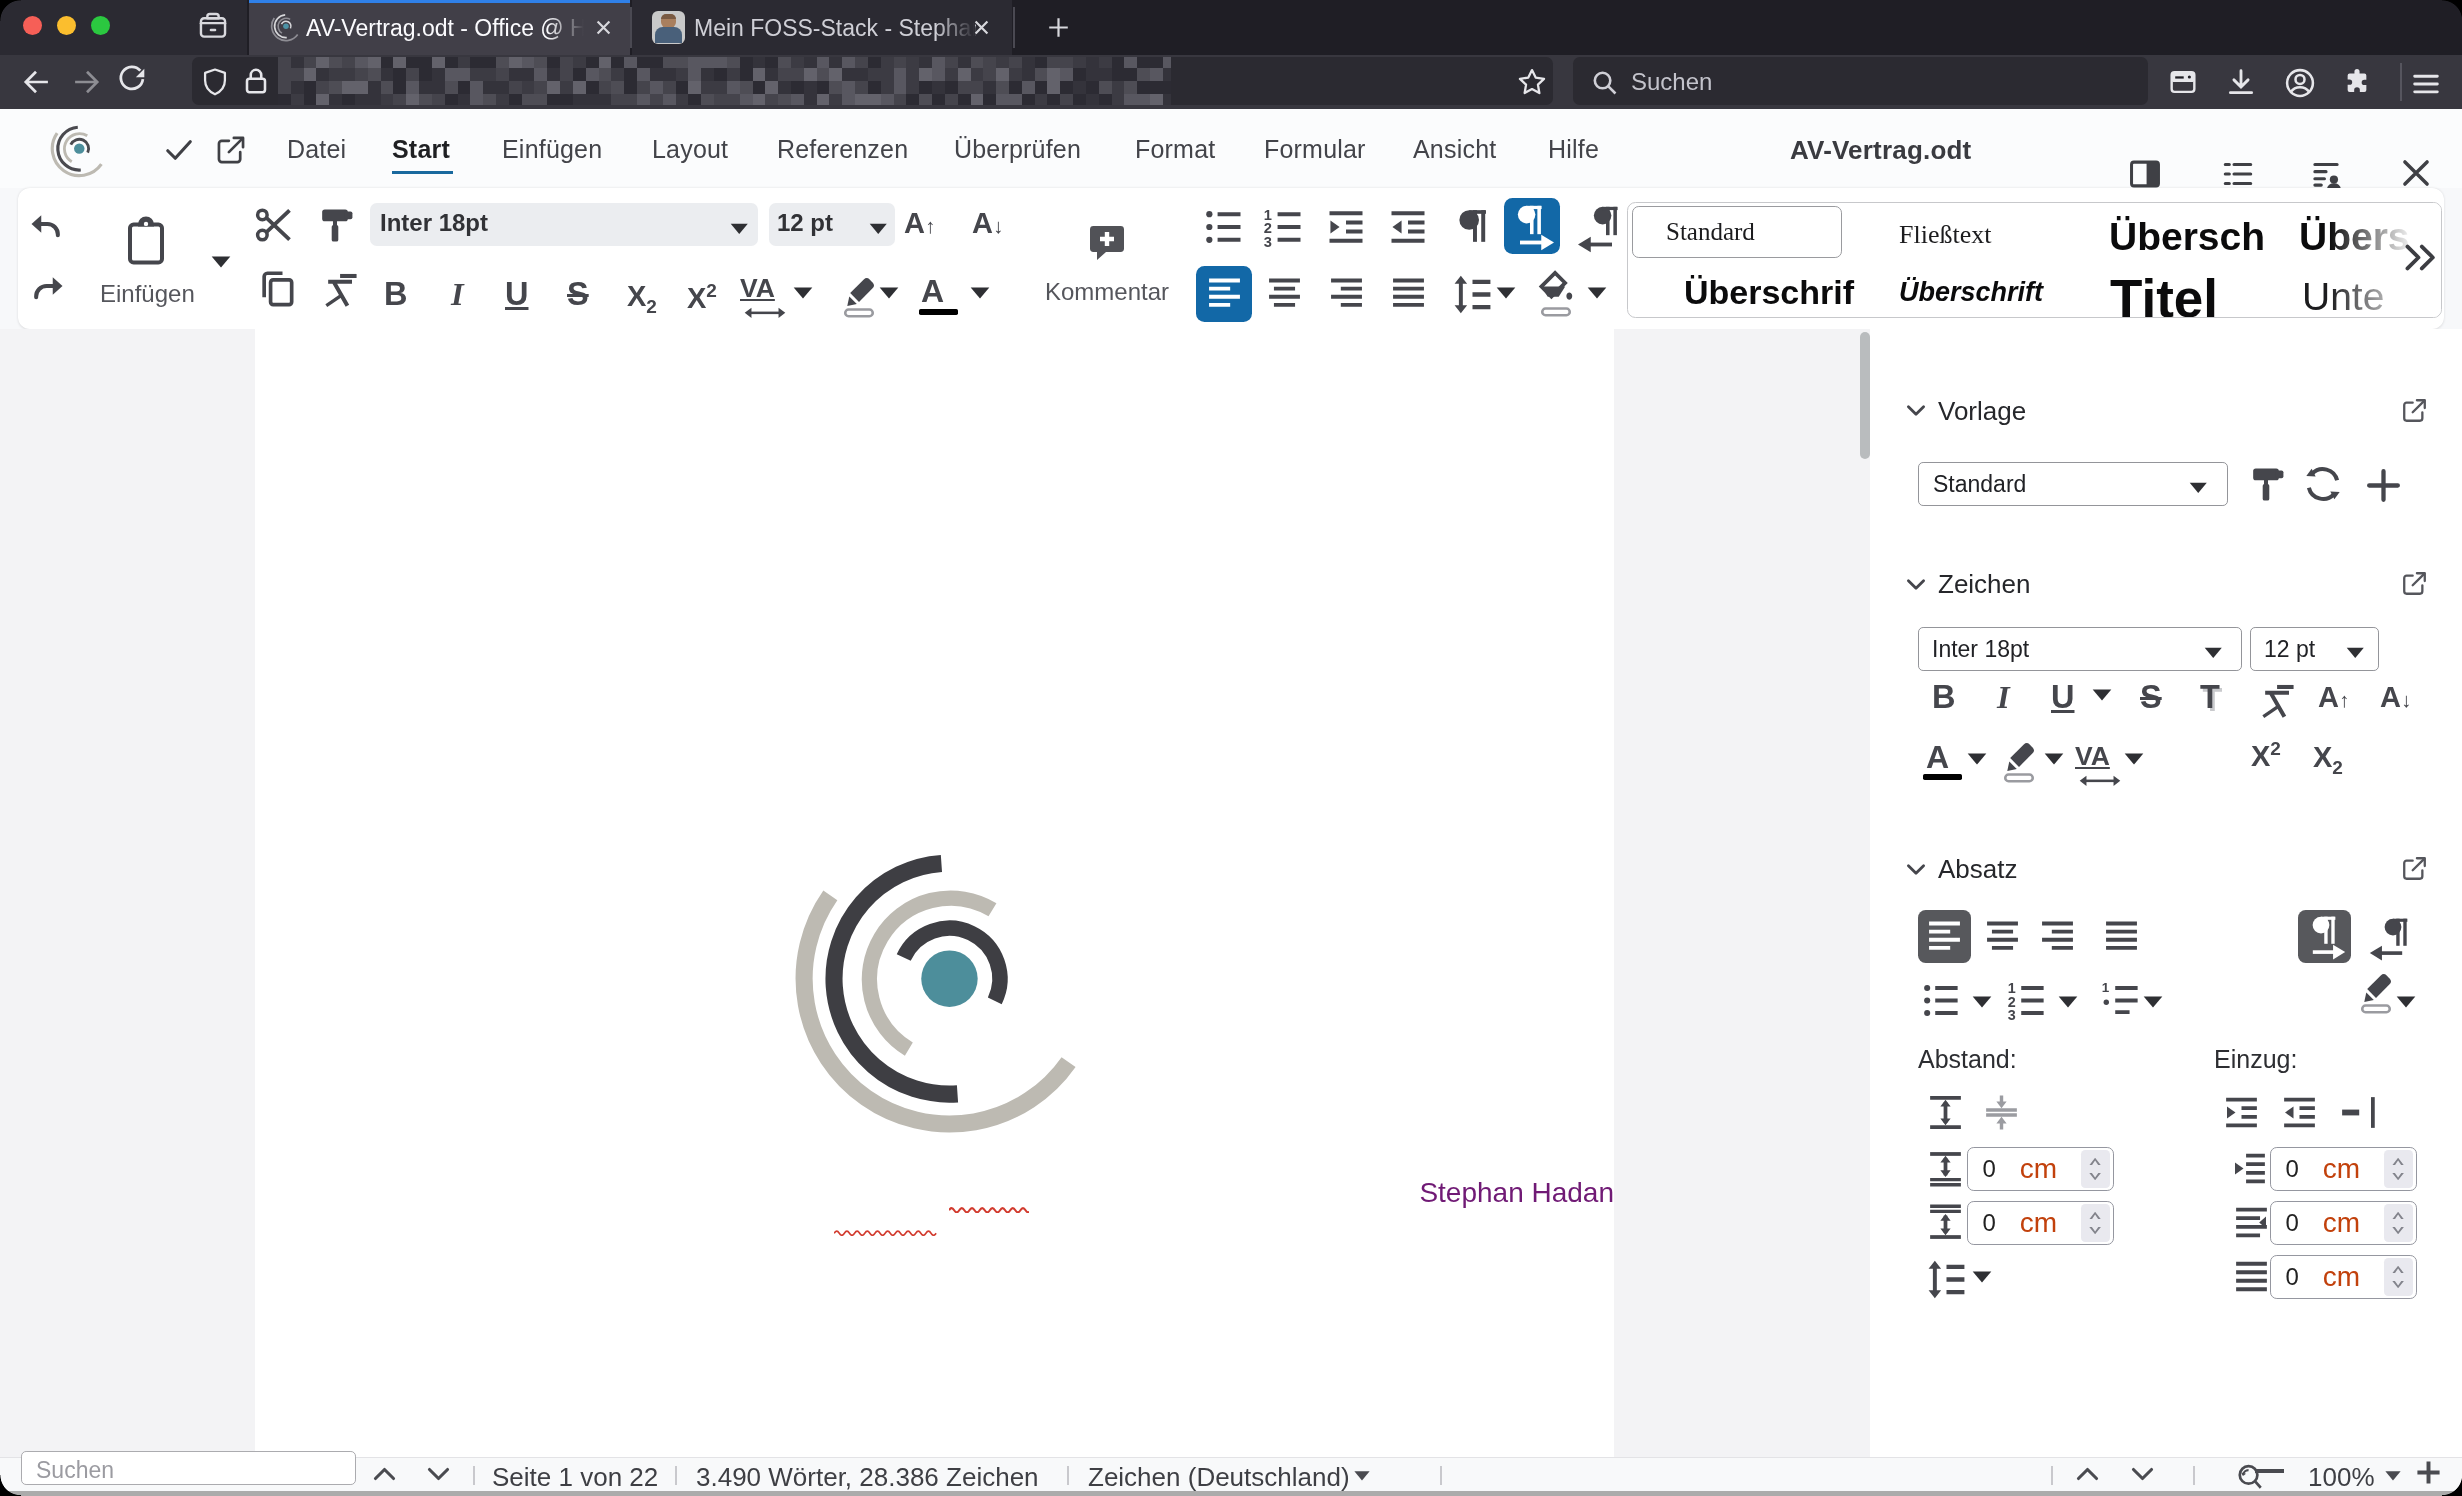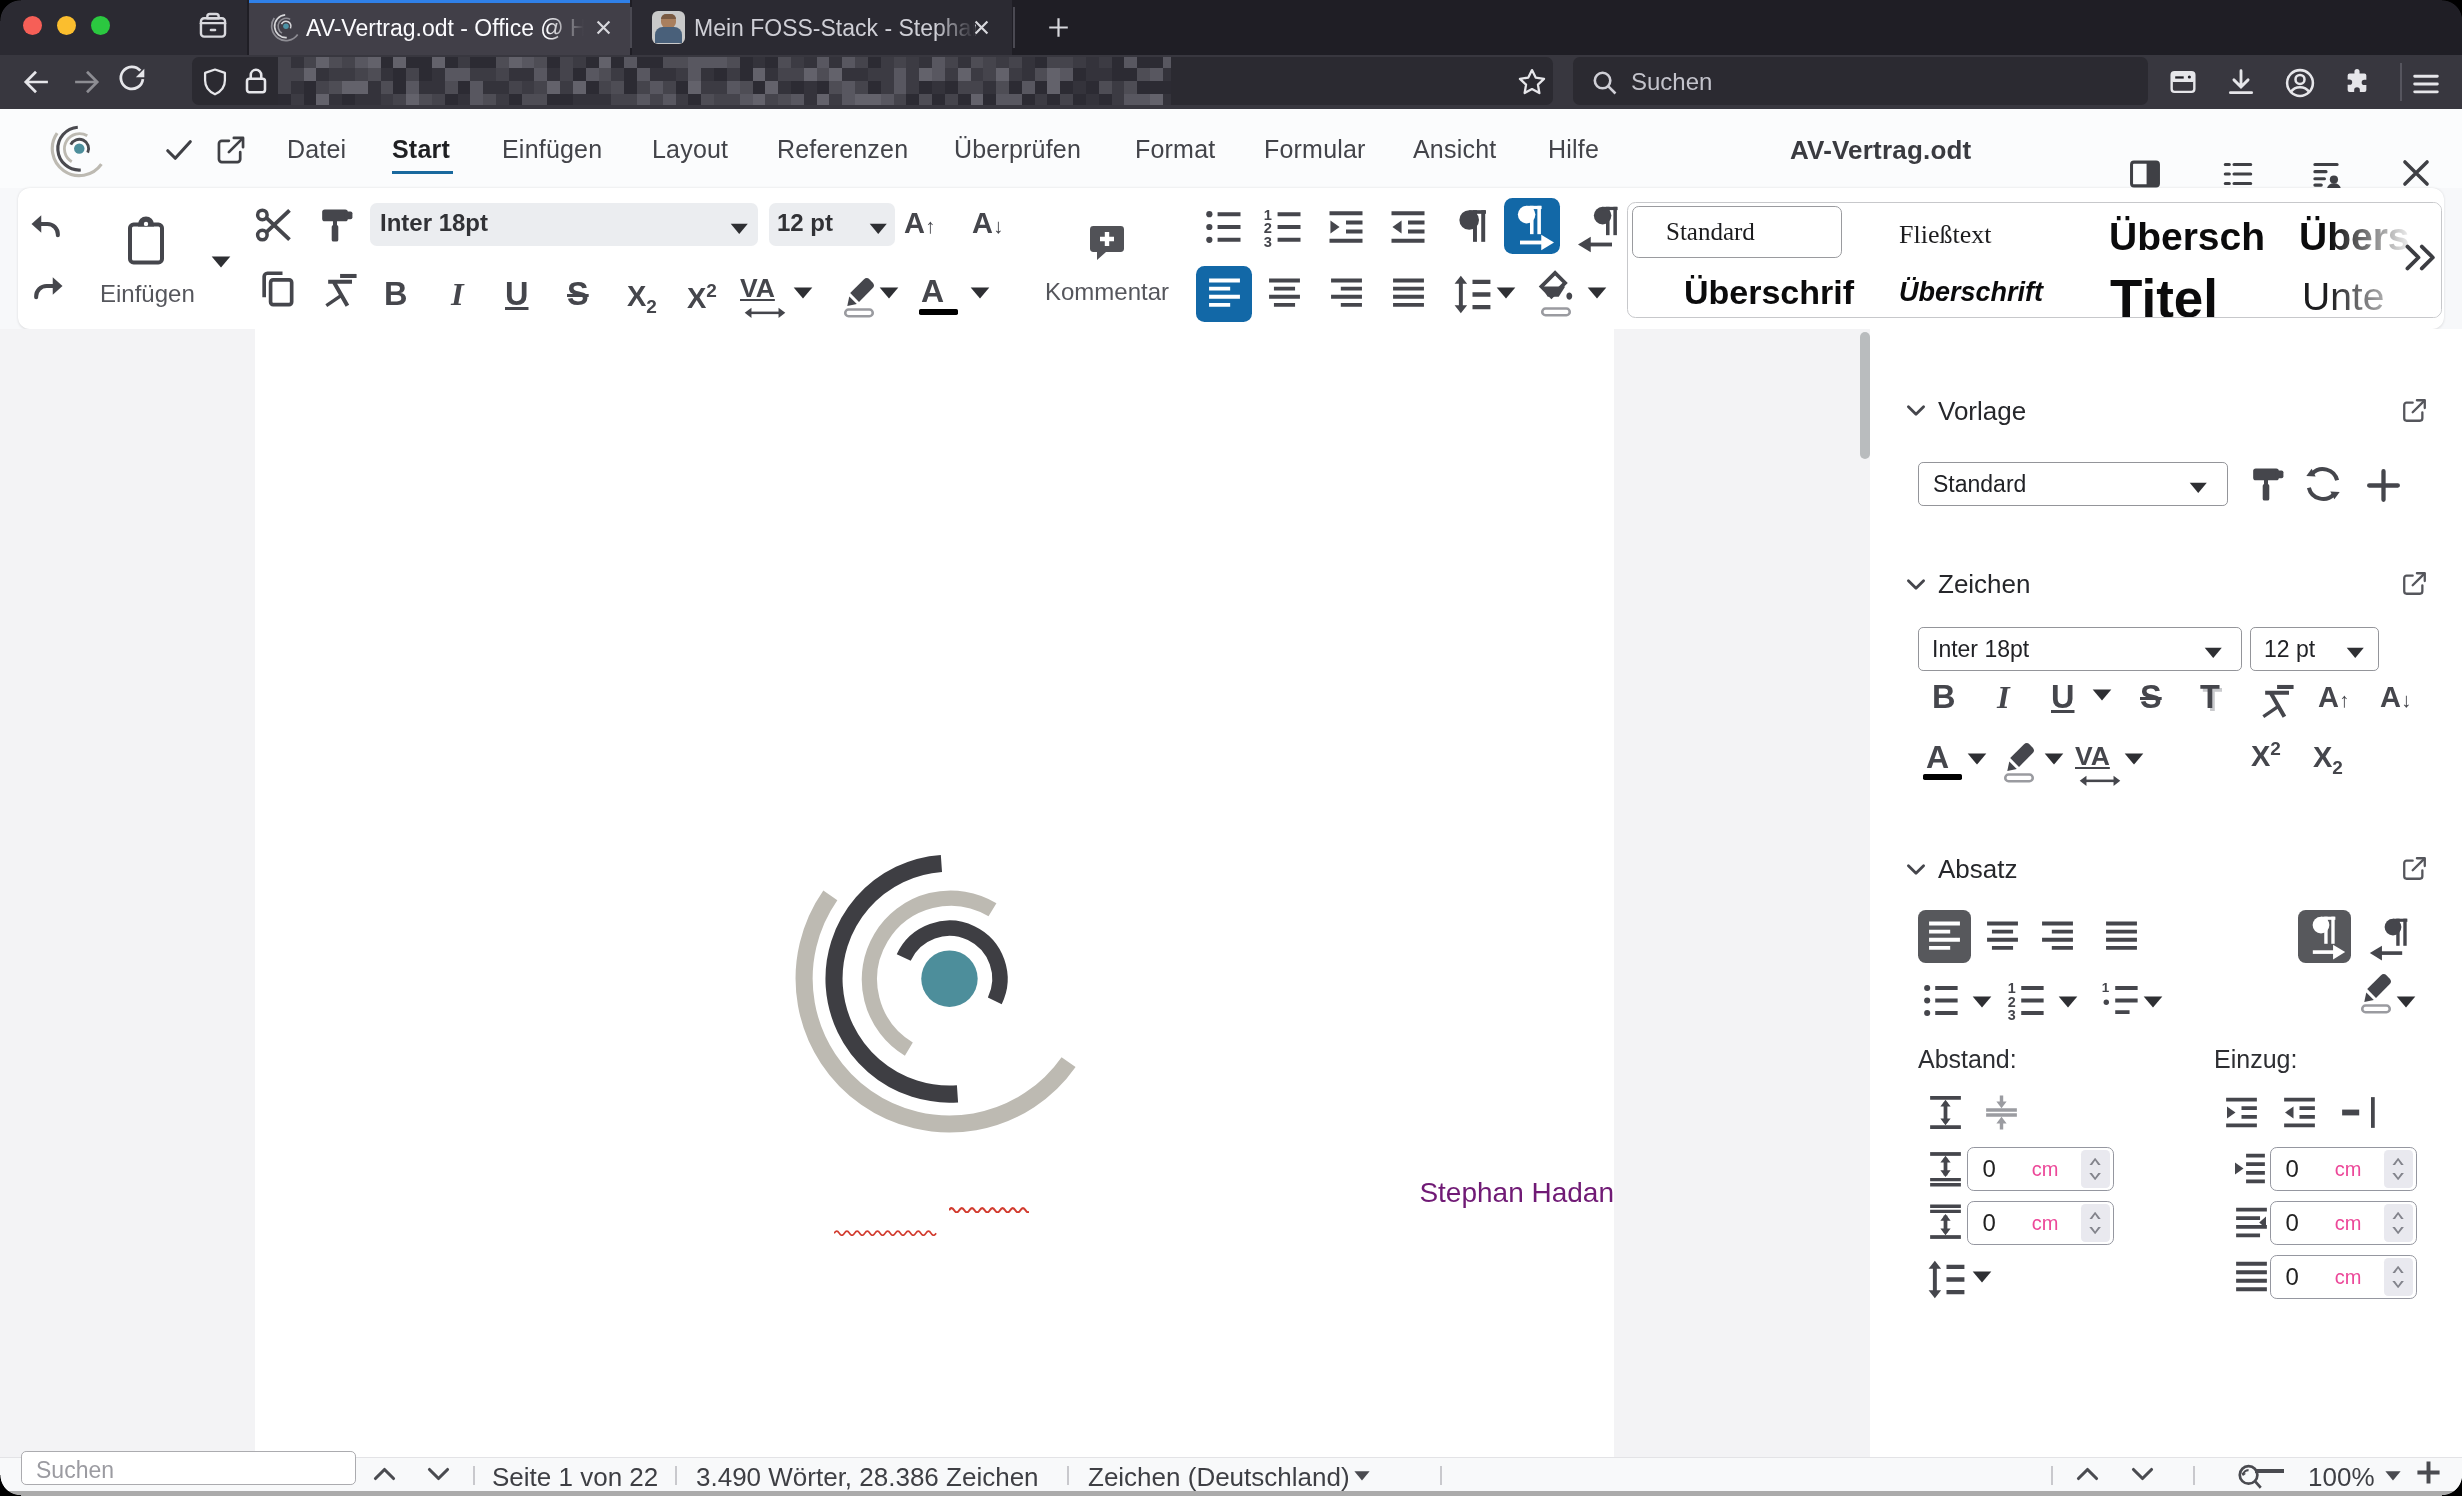--- a/index.html
+++ b/index.html
@@ -37,21 +37,21 @@
 .corner{position:absolute;width:20.5px;height:20.5px;background:
  radial-gradient(circle at var(--cx) var(--cy), transparent 19.7px, #000 20.5px)}
 .ssep{position:absolute;top:7.7px;width:1.7px;height:19px;background:#c9c9cd}
 .stext{position:absolute;top:4.3px;font-size:26px;color:#3e3f44;white-space:nowrap}
 svg{display:block}
 .tg{font-size:32.5px;font-weight:bold}
 .tico{color:#45464c}
 .sbhead{font-size:26px;color:#26272b}
 .spin{width:147px;height:44px;border:1.7px solid #9597a0;border-radius:6.8px;background:#fff;display:flex;align-items:center}
 .spin .v{font-size:24px;color:#222;margin-left:14.5px}
-.spin .u{font-size:20px;color:#ec4899;margin-left:36px}
+.spin .u{font-size:28px;color:#c2410c;margin-left:24px}
 .spin .sp{margin-left:auto;width:29px;height:38px;margin-right:2.6px;background:#e9e9ef;border-radius:4.3px;position:relative}
 .spin .sp::before{content:"";position:absolute;left:7.7px;top:7.7px;width:12px;height:7.7px;background:#83848c;clip-path:polygon(50% 0,100% 100%,78% 100%,50% 35%,22% 100%,0 100%)}
 .spin .sp::after{content:"";position:absolute;left:7.7px;bottom:7.7px;width:12px;height:7.7px;background:#83848c;clip-path:polygon(0 0,22% 0,50% 65%,78% 0,100% 0,50% 100%)}
 </style></head>
 <body>
 <div id="chrome">
 <div class="corner" style="left:0;top:0;--cx:20.5px;--cy:20.5px;z-index:9"></div>
 <div class="corner" style="left:2442px;top:0;--cx:0px;--cy:20.5px;z-index:9"></div>
 <div id="tabstrip"></div>
 <div id="lefthead"></div>

